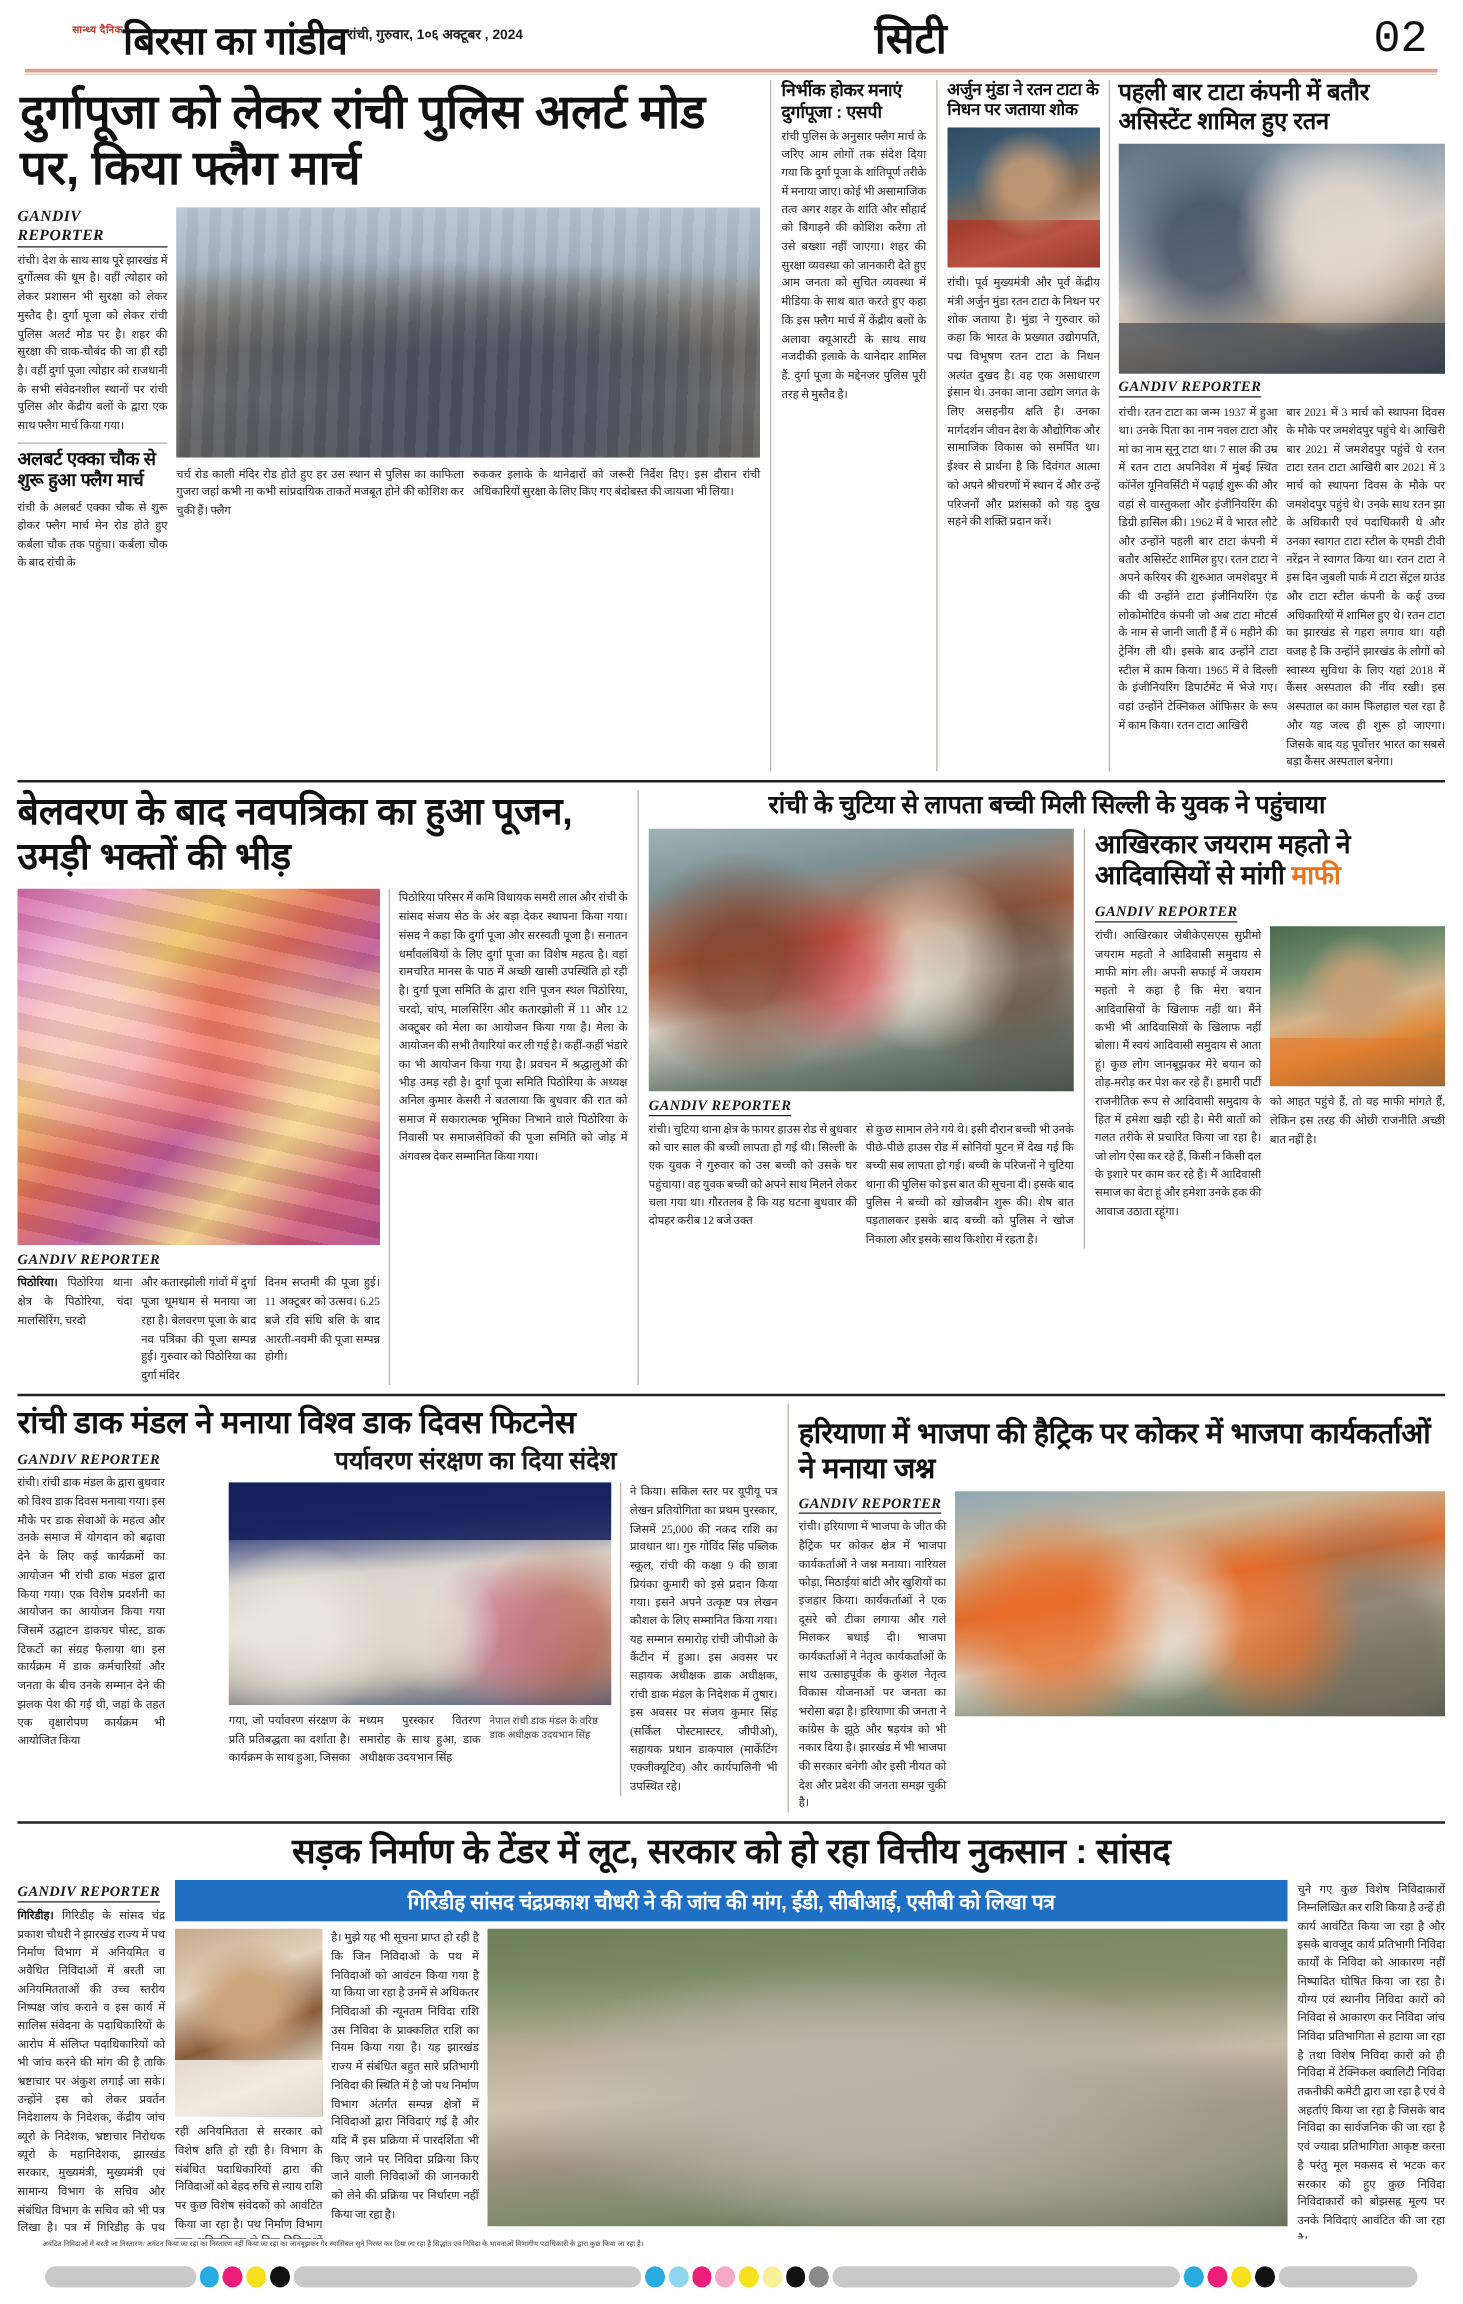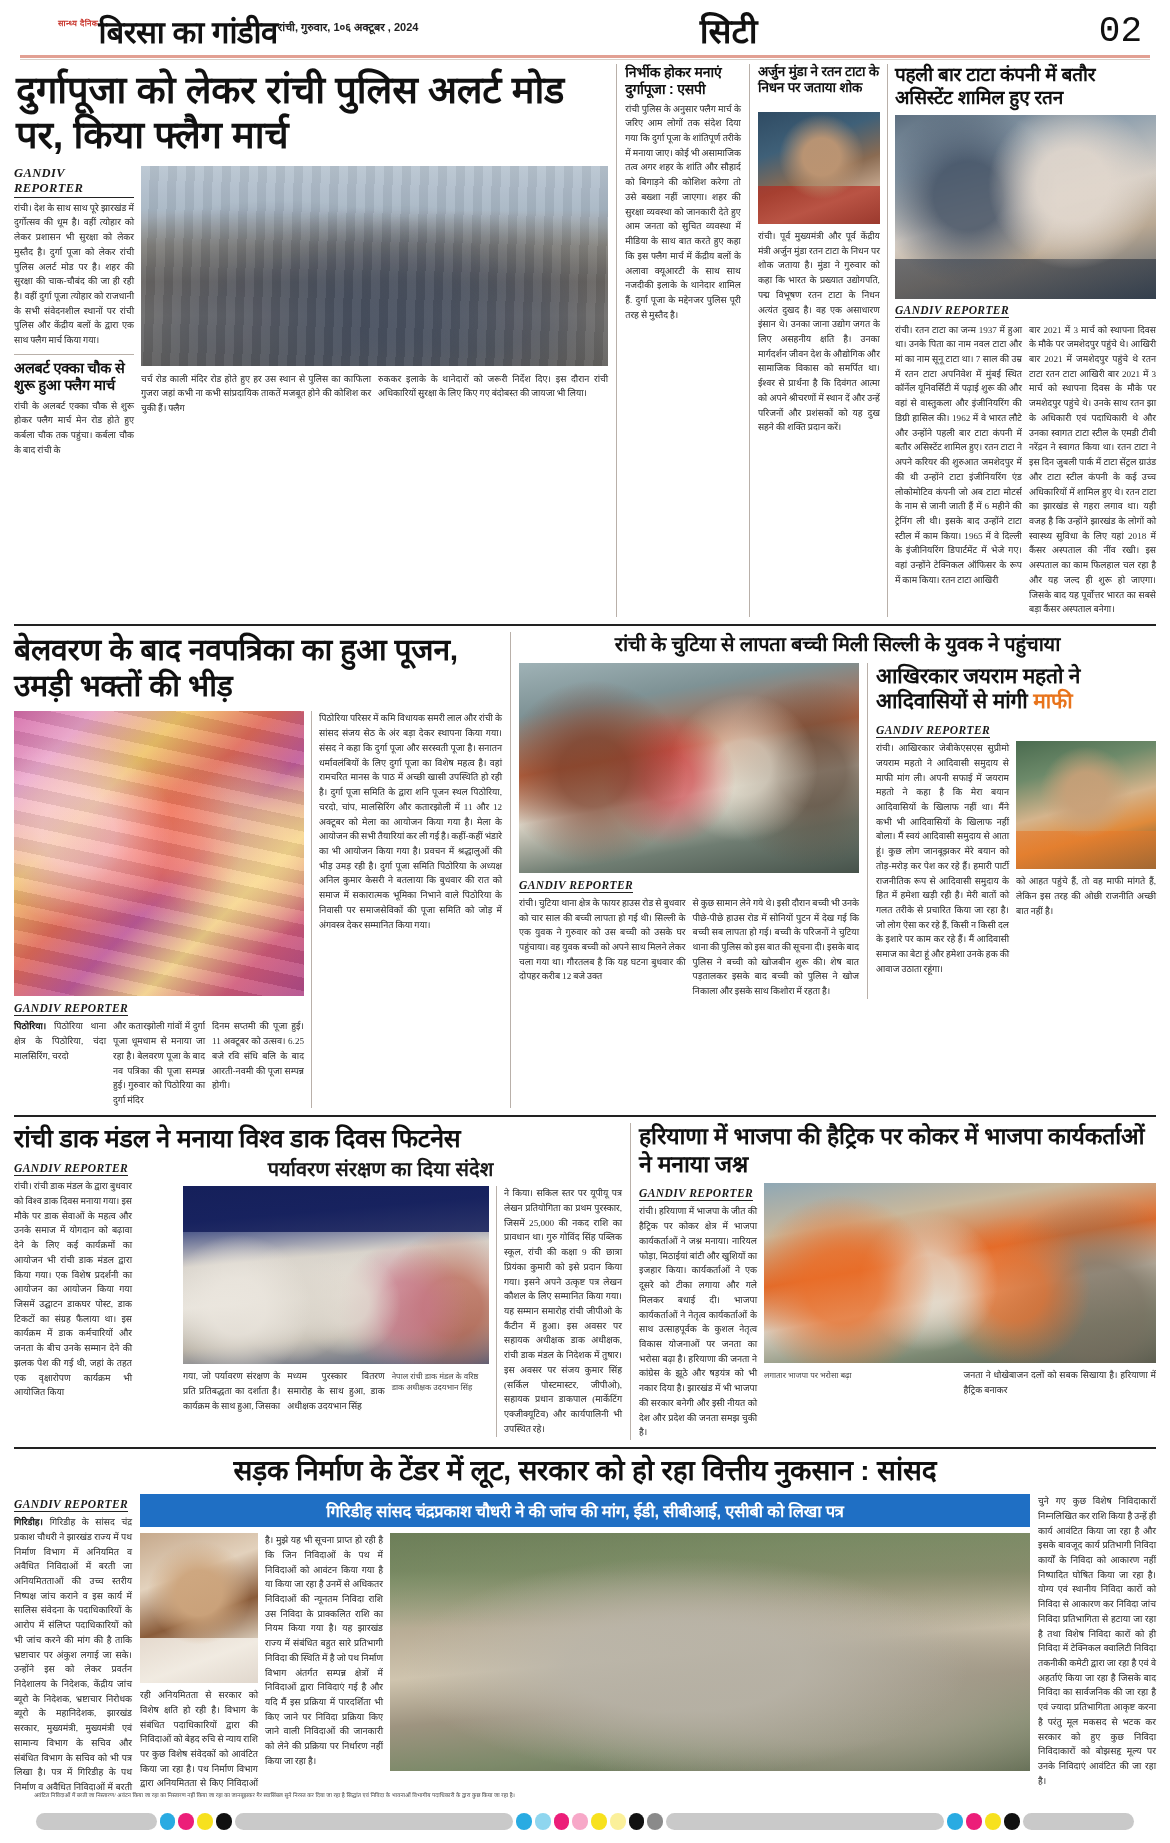--- a/index.html
+++ b/index.html
@@ -183,21 +183,21 @@
       <div class="hl" style="font-size:14px; line-height:1.2; margin-bottom:4px;">दुर्गापूजा : एसपी</div>
       <div class="body-col">रांची पुलिस के अनुसार फ्लैग मार्च के जरिए आम लोगों तक संदेश दिया गया कि दुर्गा पूजा के शांतिपूर्ण तरीके में मनाया जाए। कोई भी असामाजिक तत्व अगर शहर के शांति और सौहार्द को बिगाड़ने की कोशिश करेगा तो उसे बख्शा नहीं जाएगा। शहर की सुरक्षा व्यवस्था को जानकारी देते हुए आम जनता को सुचित व्यवस्था में मीडिया के साथ बात करते हुए कहा कि इस फ्लैग मार्च में केंद्रीय बलों के अलावा क्यूआरटी के साथ साथ नजदीकी इलाके के थानेदार शामिल हैं. दुर्गा पूजा के मद्देनजर पुलिस पूरी तरह से मुस्तैद है।</div>
     </div>
 
     <div class="vline"></div>
 
     <div class="top-right">
       <div style="display:flex; gap:7px;">
 
         <div style="width:122px;">
-          <div class="hl" style="font-size:13.5px; line-height:1.22; margin-bottom:15px;">अर्जुन मुंडा ने रतन टाटा के निधन पर जताया शोक</div>
+          <div class="hl" style="font-size:13.5px; line-height:1.22; margin-bottom:5px;">अर्जुन मुंडा ने रतन टाटा के निधन पर जताया शोक</div>
           <div class="photo ph-portrait" style="height:112px; width:100%;">
             <div class="ph-inner" style="background:
               radial-gradient(circle at 52% 40%, rgba(190,150,115,.95) 0 20%, transparent 46%),
               linear-gradient(0deg, rgba(180,40,30,.65) 0 34%, transparent 34%);"></div>
           </div>
           <div class="body-col" style="margin-top:5px;">रांची। पूर्व मुख्यमंत्री और पूर्व केंद्रीय मंत्री अर्जुन मुंडा रतन टाटा के निधन पर शोक जताया है। मुंडा ने गुरुवार को कहा कि भारत के प्रख्यात उद्योगपति, पद्म विभूषण रतन टाटा के निधन अत्यंत दुखद है। वह एक असाधारण इंसान थे। उनका जाना उद्योग जगत के लिए असहनीय क्षति है। उनका मार्गदर्शन जीवन देश के औद्योगिक और सामाजिक विकास को समर्पित था।ईश्वर से प्रार्थना है कि दिवंगत आत्मा को अपने श्रीचरणों में स्थान दें और उन्हें परिजनों और प्रशंसकों को यह दुख सहने की शक्ति प्रदान करें।</div>
         </div>
         <div class="vline"></div>
 
         <div style="flex:1;">
@@ -332,38 +332,34 @@
             <div style="width:118px;" class="body-col">ने किया। सकिल स्तर पर यूपीयू पत्र लेखन प्रतियोगिता का प्रथम पुरस्कार, जिसमें 25,000 की नकद राशि का प्रावधान था। गुरु गोविंद सिंह पब्लिक स्कूल, रांची की कक्षा 9 की छात्रा प्रियंका कुमारी को इसे प्रदान किया गया। इसने अपने उत्कृष्ट पत्र लेखन कौशल के लिए सम्मानित किया गया।
 
 यह सम्मान समारोह रांची जीपीओ के कैंटीन में हुआ। इस अवसर पर सहायक अधीक्षक डाक अधीक्षक, रांची डाक मंडल के निदेशक में तुषार। इस अवसर पर संजय कुमार सिंह (सर्किल पोस्टमास्टर, जीपीओ), सहायक प्रधान डाकपाल (मार्केटिंग एक्जीक्यूटिव) और कार्यपालिनी भी उपस्थित रहे।</div>
           </div>
         </div>
       </div>
     </div>
 
     <div class="vline"></div>
 
-    <div style="flex:1;">
+    <div style="flex:1;margin-top:10px;">
       <div class="hl" style="font-size:23px; line-height:1.2; margin-bottom:5px;">हरियाणा में भाजपा की हैट्रिक पर कोकर में भाजपा कार्यकर्ताओं ने मनाया जश्न</div>
       <div style="display:flex; gap:7px;">
         <div style="width:118px;">
           <div class="byline" style="font-size:11.5px;">GANDIV REPORTER</div>
           <div class="body-col">रांची। हरियाणा में भाजपा के जीत की हैट्रिक पर कोकर क्षेत्र में भाजपा कार्यकर्ताओं ने जश्न मनाया। नारियल फोड़ा, मिठाईयां बांटी और खुशियों का इजहार किया। कार्यकर्ताओं ने एक दूसरे को टीका लगाया और गले मिलकर बधाई दी। भाजपा कार्यकर्ताओं ने नेतृत्व कार्यकर्ताओं के साथ उत्साहपूर्वक के कुशल नेतृत्व विकास योजनाओं पर जनता का भरोसा बढ़ा है। हरियाणा की जनता ने कांग्रेस के झूठे और षड़यंत्र को भी नकार दिया है। झारखंड में भी भाजपा की सरकार बनेगी और इसी नीयत को देश और प्रदेश की जनता समझ चुकी है।</div>
         </div>
         <div style="flex:1;">
           <div class="photo ph-bjp" style="height:180px; width:100%;">
             <div class="ph-inner" style="background:
               radial-gradient(circle at 20% 58%, rgba(235,110,40,.75) 0 11%, transparent 28%),
               radial-gradient(circle at 42% 55%, rgba(230,220,205,.75) 0 11%, transparent 28%),
               radial-gradient(circle at 64% 60%, rgba(235,110,40,.7) 0 11%, transparent 28%),
               radial-gradient(circle at 85% 70%, rgba(120,110,95,.75) 0 13%, transparent 32%);"></div>
-          </div>
-          <div style="display:flex; gap:7px; margin-top:5px;">
-            <div style="flex:1;" class="cap">लगातार भाजपा पर भरोसा बढ़ा</div>
-            <div style="flex:1;" class="body-col">जनता ने धोखेबाजन दलों को सबक सिखाया है। हरियाणा में हैट्रिक बनाकर</div>
           </div>
         </div>
       </div>
     </div>
   </div>
 
   <div class="hr-thick" style="margin:7px 0 5px 0;"></div>
 
   <div>
     <div class="hl" style="font-size:28px; line-height:1.2; text-align:center; margin-bottom:6px;">सड़क निर्माण के टेंडर में लूट, सरकार को हो रहा वित्तीय नुकसान : सांसद</div>

